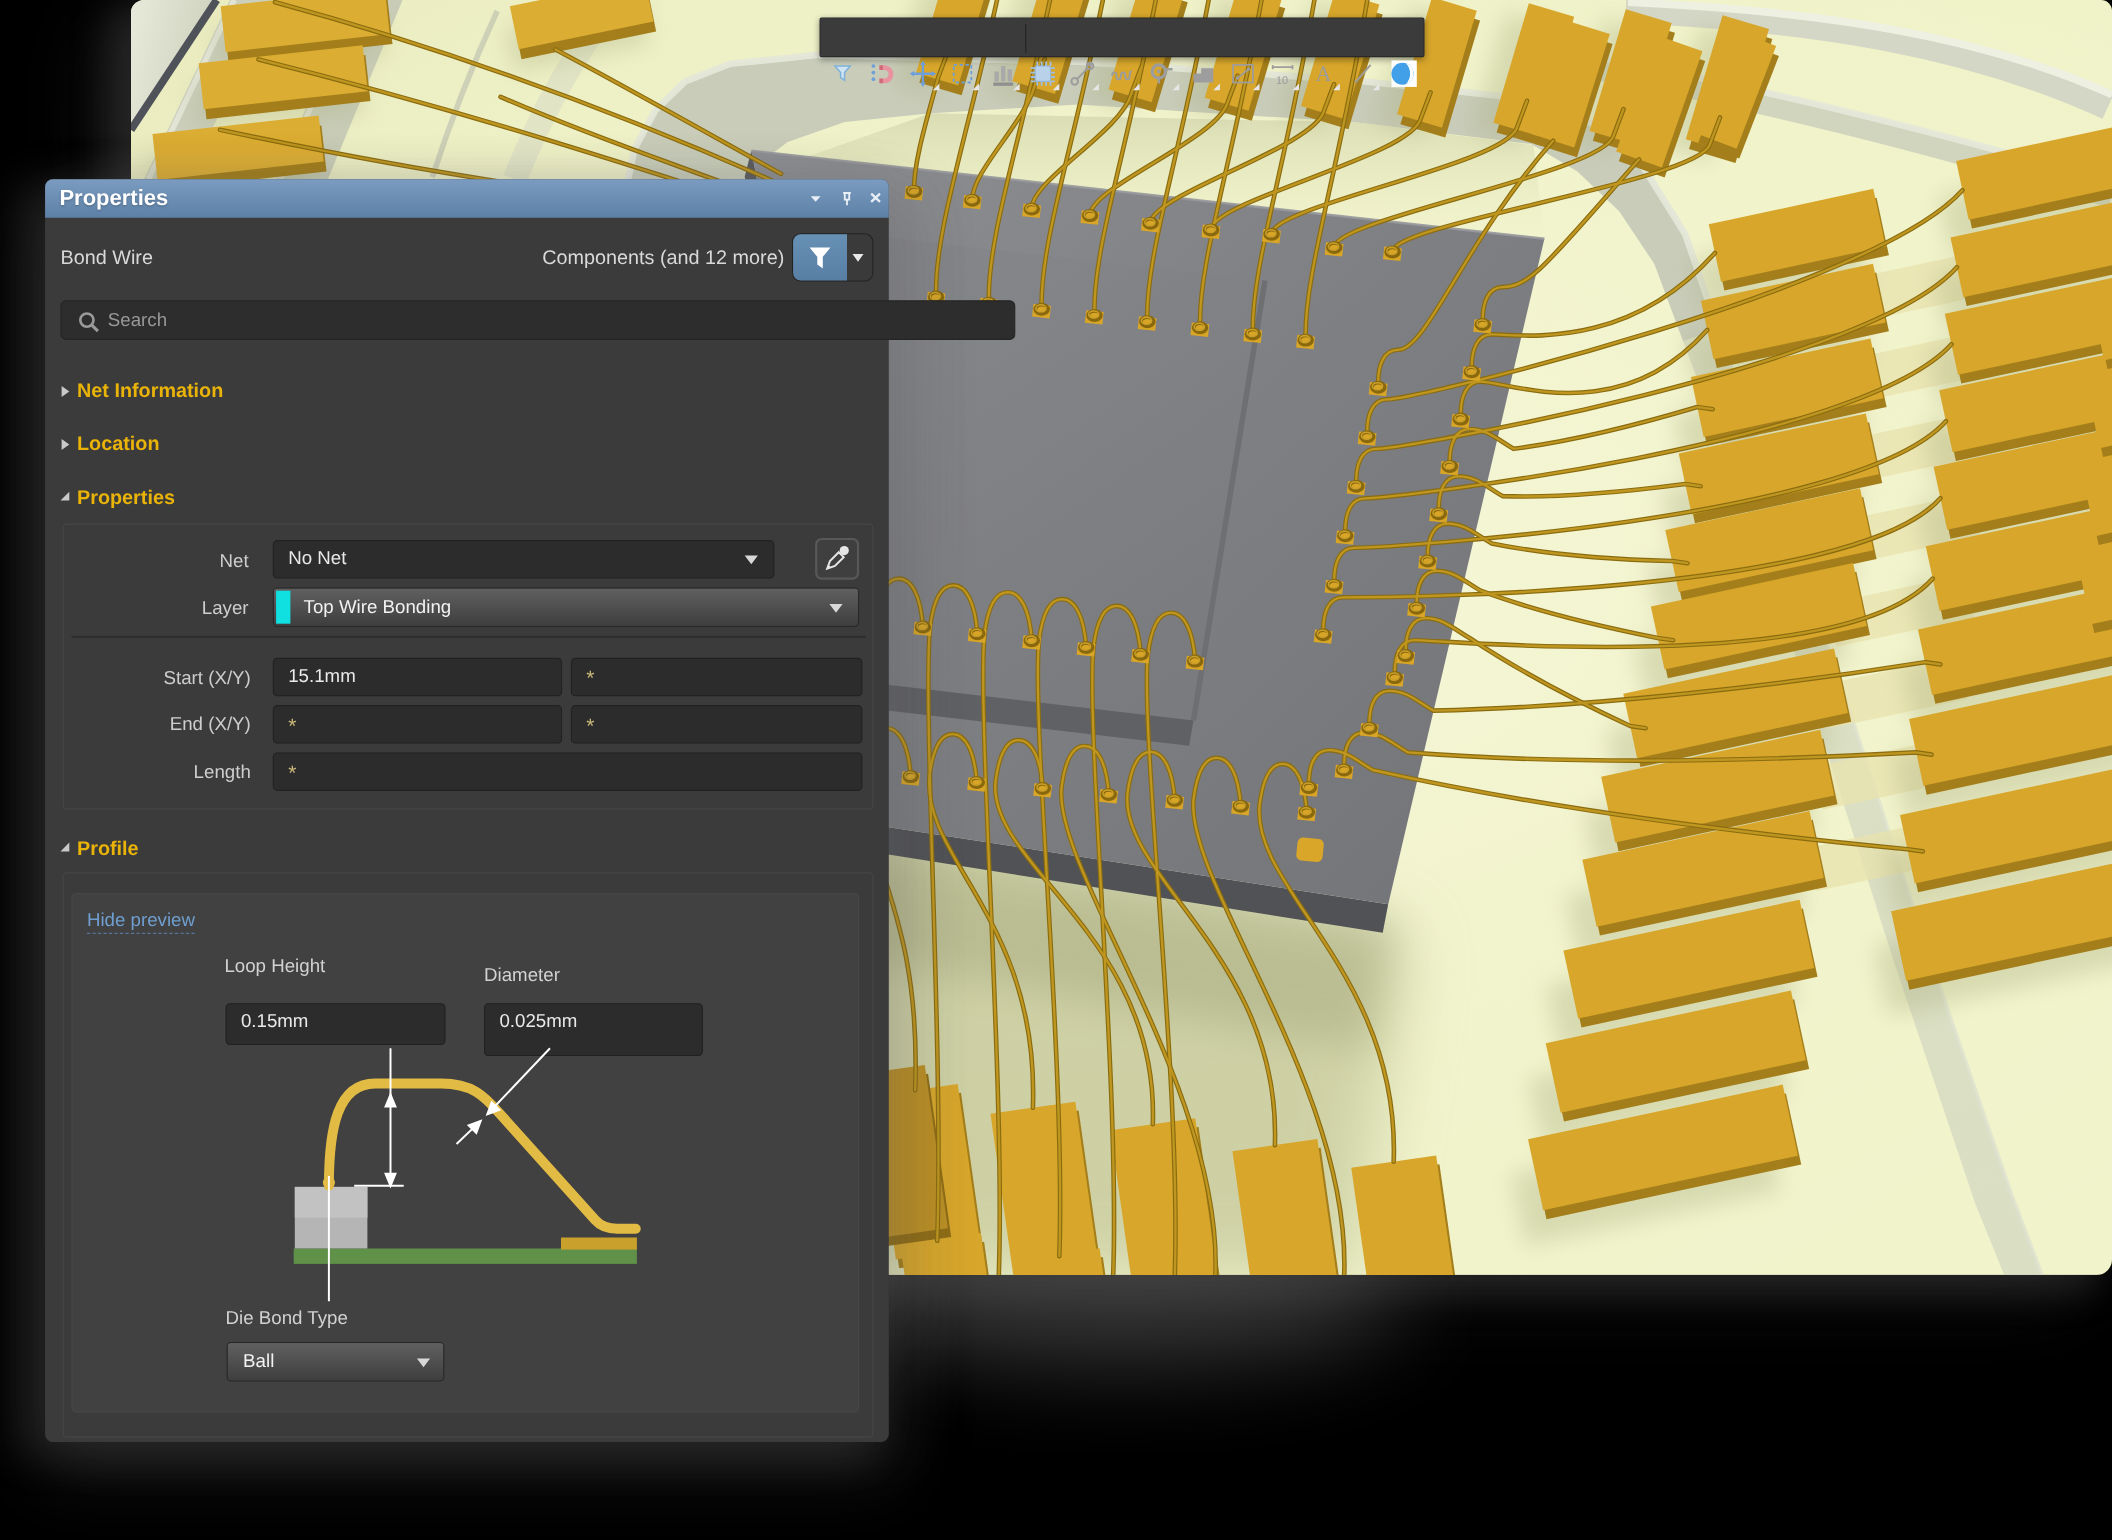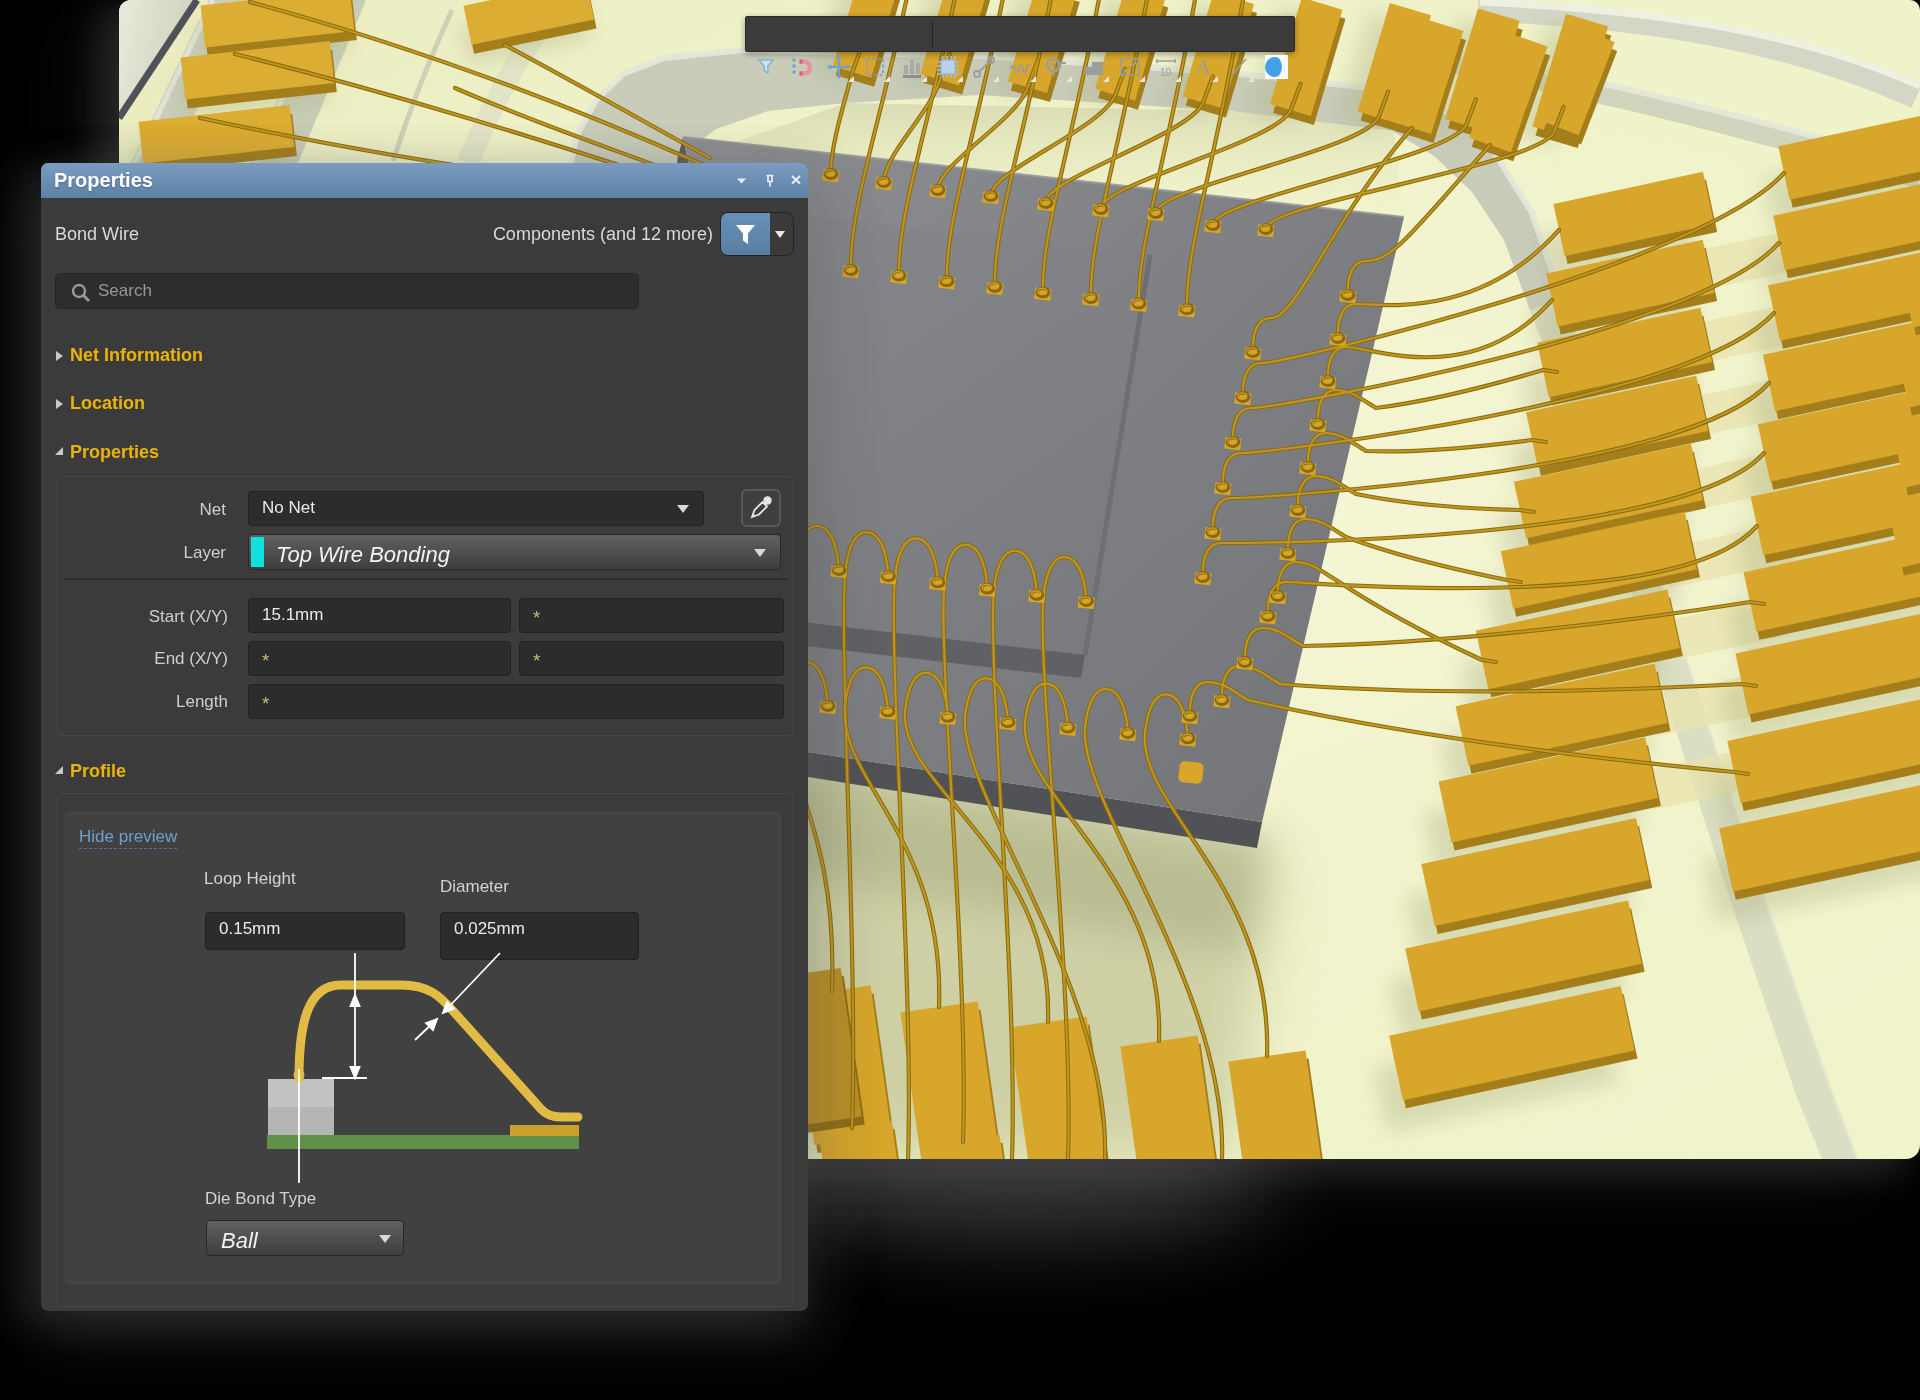--- a/index.html
+++ b/index.html
@@ -24,38 +24,38 @@
   text-shadow:0 1px 2px rgba(0,0,0,0.25);}
 .hico{position:absolute;top:0;height:35px;color:#eef3f8;}
 #bondwire{position:absolute;left:14px;top:61px;font-size:18px;color:#d9d9d9;}
 #comps{position:absolute;right:95px;top:61px;font-size:18px;color:#d9d9d9;}
 #filterbtn{position:absolute;left:679px;top:49px;width:74px;height:44px;border-radius:8px;
   background:#3a3a3a;border:1px solid #232323;}
 #filterbtn .blue{position:absolute;left:0;top:0;width:49px;height:42px;border-radius:7px 0 0 7px;
   background:linear-gradient(#6790b5,#597f a5);background:linear-gradient(#6790b5,#587ea4);}
 #filterbtn .drop{position:absolute;right:8px;top:18px;width:0;height:0;
   border-top:7px solid #e8e8e8;border-left:5px solid transparent;border-right:5px solid transparent;}
-#searchbox{position:absolute;left:14px;top:110px;width:584px;height:36px;border-radius:5px;
+#searchbox{position:absolute;left:14px;top:110px;width:868px;height:36px;border-radius:5px;
   background:#2d2d2d;border:1px solid #262626;}
 #searchbox span{position:absolute;left:42px;top:7px;font-size:17px;color:#989898;}
 .secthead{position:absolute;left:29px;font-size:18px;font-weight:bold;color:#eab308;}
 .arrowR{position:absolute;left:15px;width:0;height:0;
   border-left:7px solid #c9c9c9;border-top:5px solid transparent;border-bottom:5px solid transparent;}
 .arrowE{position:absolute;left:14px;width:0;height:0;
   border-bottom:8px solid #c9c9c9;border-left:8px solid transparent;}
 .groupbox{position:absolute;left:16px;width:737px;border:1px solid #474747;border-radius:4px;}
 .lbl{position:absolute;font-size:17px;color:#cecece;text-align:right;width:160px;}
 .input{position:absolute;background:#2c2c2c;border:1px solid #212121;border-radius:4px;
   font-size:17px;color:#e9e9e9;}
 .input .txt{position:absolute;left:13px;top:6px;}
 .input .star{position:absolute;left:13px;top:8px;color:#cdb97a;font-size:19px;}
 .caret{position:absolute;width:0;height:0;border-top:8px solid #d8d8d8;
   border-left:6px solid transparent;border-right:6px solid transparent;}
 .gradbtn{position:absolute;background:linear-gradient(#606060,#3e3e3e);
-  border:1px solid #282828;border-radius:4px;font-size:22px;color:#f2f2f2;font-style:italic;}
+  border:1px solid #282828;border-radius:4px;font-size:17px;color:#f2f2f2;}
 #eyedrop{position:absolute;left:700px;top:326px;width:40px;height:38px;border-radius:6px;
   background:#3f3f3f;border:2px solid #585858;}
 .hr{position:absolute;left:24px;top:415px;width:722px;height:2px;background:#2e2e2e;}
 #hideprev{position:absolute;left:38px;top:664px;font-size:17px;color:#6f9fd0;
   border-bottom:1px dashed #56739b;padding-bottom:1px;}
 .plbl{position:absolute;font-size:17px;color:#d2d2d2;}
 </style></head>
 <body>
 <div id="stage">
 <div id="canvas3d"><svg width="1801" height="1159" viewBox="119 0 1801 1159">

